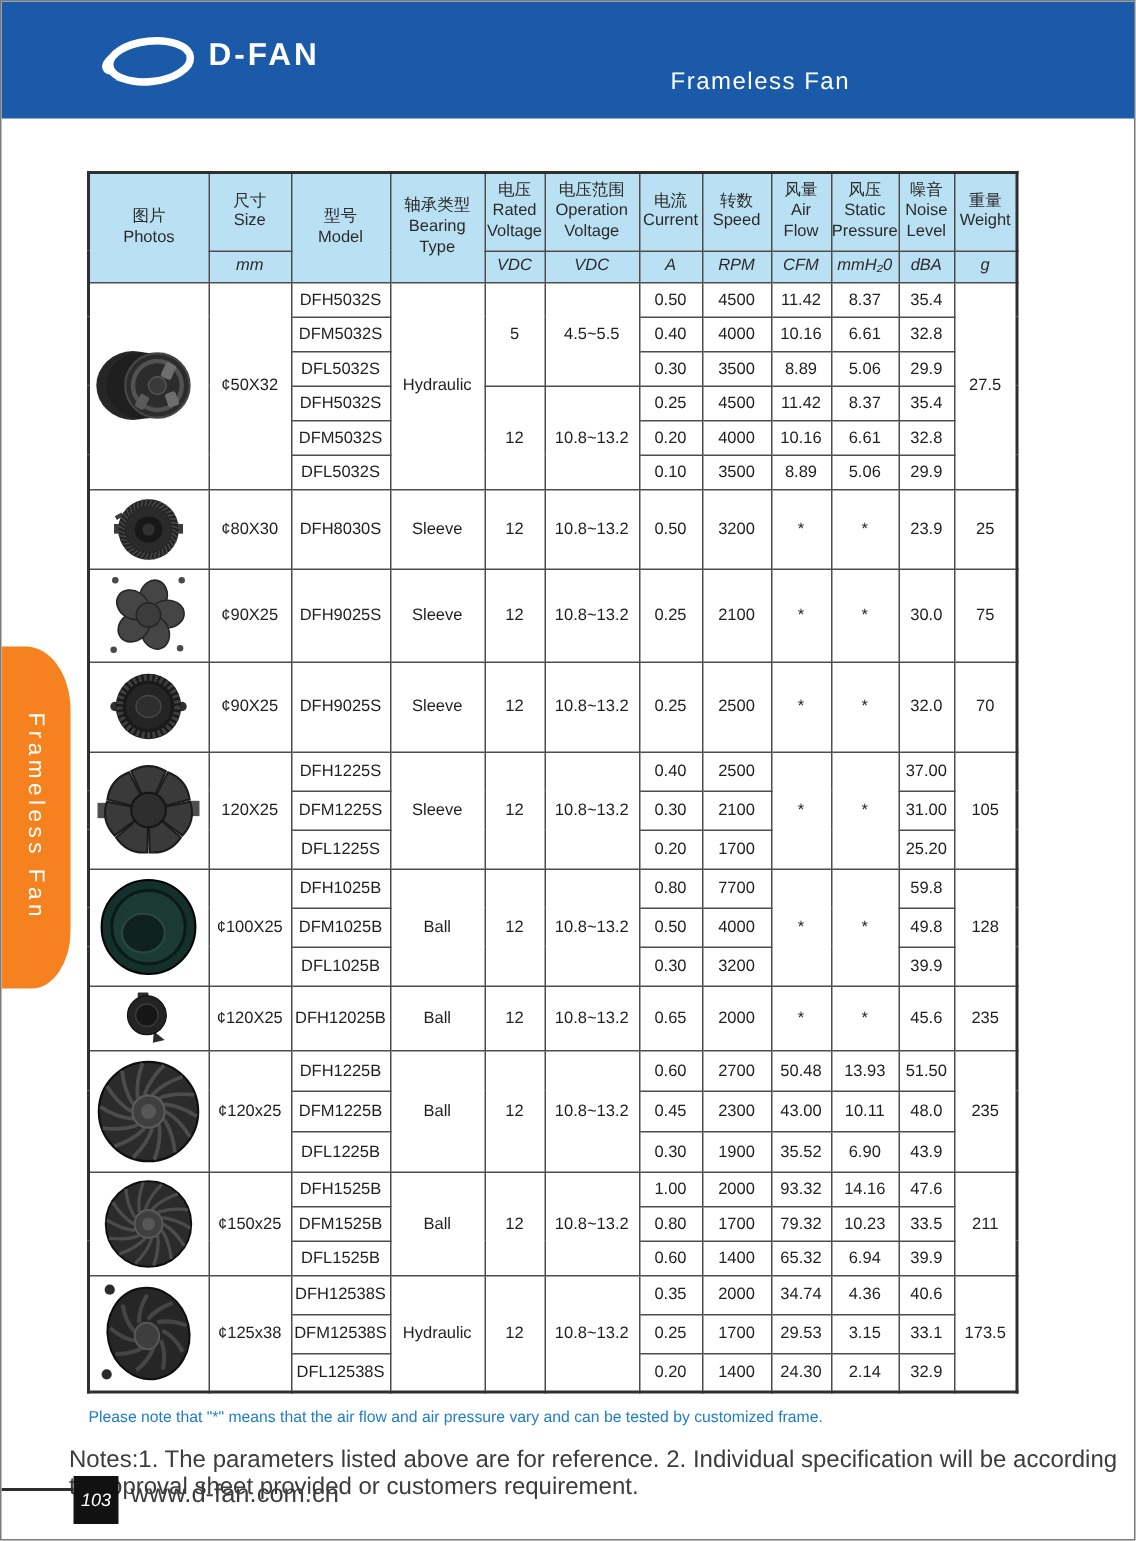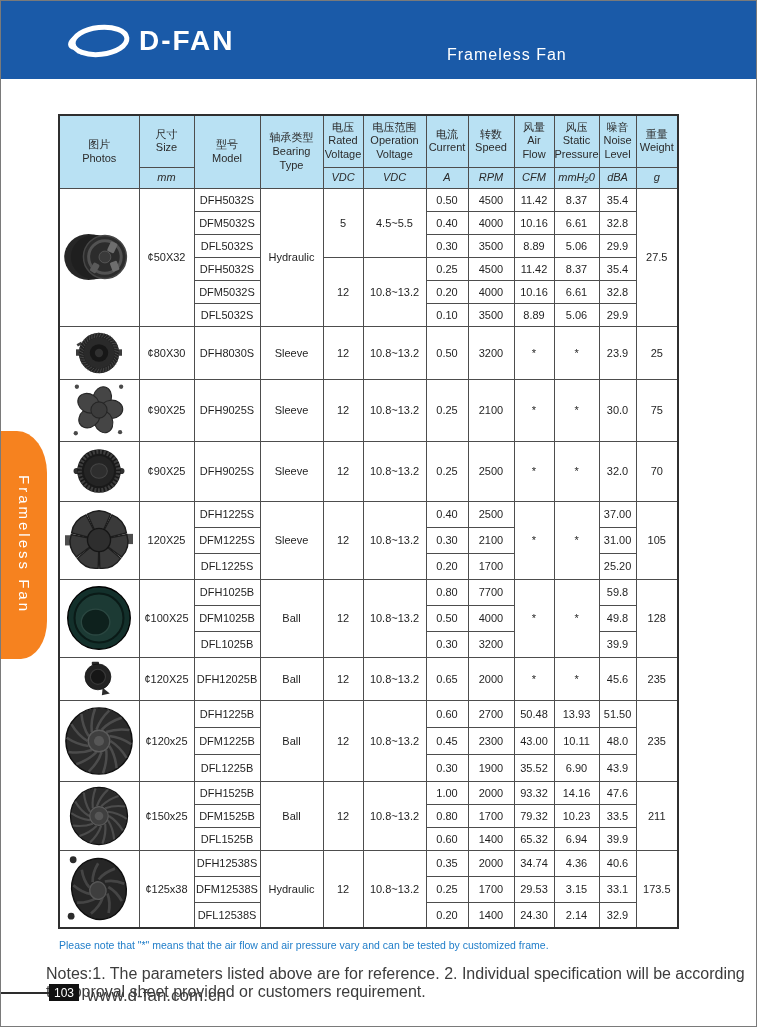--- a/index.html
+++ b/index.html
@@ -2,21 +2,21 @@
 <html><head>
 <meta charset="utf-8">
 <style>
   html,body{margin:0;padding:0;}
   body{font-family:"Liberation Sans","DejaVu Sans",sans-serif;background:#e8e8e8;}
   .page{position:relative;width:755px;height:1025px;background:#fff;border:1px solid #7a7a7a;overflow:hidden;}
 
   
   .banner{position:absolute;left:0;top:0;width:100%;height:78px;background:#1a5aa8;}
   .logo{position:absolute;left:64px;top:22px;}
-  .brand{position:absolute;left:138px;top:24px;color:#fff;font-size:28px;font-weight:bold;letter-spacing:2px;}
+  .brand{position:absolute;left:138px;top:24px;color:#fff;font-size:21px;font-weight:bold;letter-spacing:2px;}
   .title-zh{position:absolute;left:295px;top:22px;color:#fff;font-size:32px;font-weight:bold;letter-spacing:4px;}
   .title-en{position:absolute;left:446px;top:45px;color:#fff;font-size:16px;letter-spacing:1px;}
 
   
   .side-tab{position:absolute;left:0;top:430px;width:46px;height:228px;background:#f6821f;
     border-radius:0 30px 26px 0 / 0 42px 38px 0;display:flex;align-items:center;justify-content:center;}
   .side-tab span{writing-mode:vertical-rl;color:#fff;font-size:15px;letter-spacing:3px;white-space:nowrap;}
 
   
   table.spec{position:absolute;left:57px;top:113px;border-collapse:collapse;table-layout:fixed;
@@ -26,22 +26,22 @@
   table.spec thead th{background:#b9e1f3;font-weight:normal;color:#2b2b2b;white-space:pre-line;line-height:1.25;}
   tr.hdr-main{height:52px;}
   tr.hdr-unit{height:21px;font-style:italic;}
   td.c-photo{background:#fff;}
   td.c-photo svg{display:block;margin:0 auto;}
 
   
   .note-blue{position:absolute;left:58px;top:938px;font-size:10.5px;color:#1f7dc9;}
   .notes{position:absolute;left:45px;top:964px;font-size:16px;color:#3c3c3c;}
   .page-rule{position:absolute;left:0;top:991px;width:48px;height:2px;background:#2d2d2d;}
-  .page-badge{position:absolute;left:48px;top:983px;width:30px;height:17px;background:#111;color:#fff;
-    font-size:12px;display:flex;align-items:center;justify-content:center;}
+  .page-badge{position:absolute;left:48px;top:983px;width:30px;height:32px;background:#111;color:#fff;
+    font-size:12px;display:flex;align-items:center;justify-content:center;font-style:italic;}
   .site-url{position:absolute;left:86px;top:985px;font-size:17px;color:#3c3c3c;}
 </style>
 </head>
 <body>
 
 <div class="page">
 
   <div class="banner">
     <svg class="logo" width="68" height="36" viewBox="0 0 68 36">
       <g transform="rotate(-6 34 18)">

